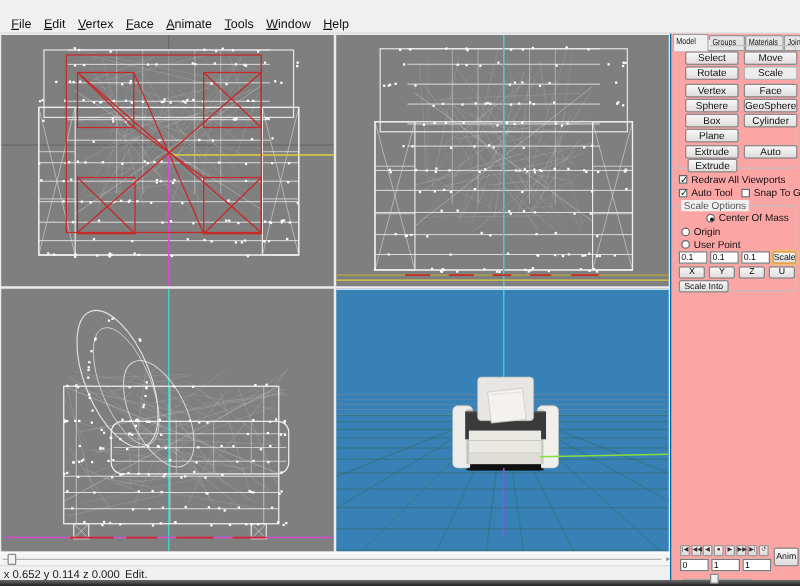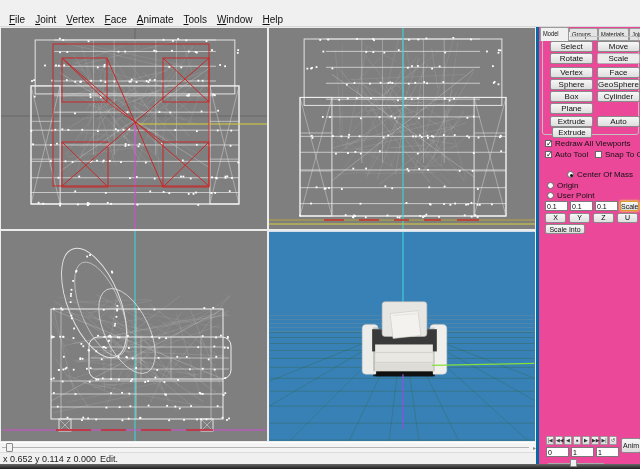--- a/index.html
+++ b/index.html
@@ -32,21 +32,21 @@
   
   .kfbar{position:absolute;left:0;top:442px;width:537px;height:10px;background:#f4f4f4;border-top:1px solid #fff;}
   .kftrack{position:absolute;left:2px;right:8px;top:4px;height:1px;background:#b4b4b4;}
   .kfthumb{position:absolute;left:6px;top:0px;width:7px;height:9px;background:#f2f2f2;border:1px solid #8a8a8a;border-radius:1px;}
   .kfarrow{position:absolute;right:1px;top:1px;font-size:6px;color:#888;}
   .statusbar{position:absolute;left:0;top:452px;width:537px;height:12px;background:#f0f0f0;border-top:1px solid #dcdcdc;font-size:9px;color:#222;padding-left:28px;}
   .coords{position:absolute;left:3px;top:1px;}
   .statusmsg{position:absolute;left:100px;top:1px;}
   .bottomstrip{position:absolute;left:0;top:464px;width:640px;height:5px;background:linear-gradient(#6a6a6a,#1e1e1e);}
   
-  .sidepanel{position:absolute;left:536px;top:27px;width:104px;height:437px;background:#ec4899;border-left:3px solid #0369a1;}
+  .sidepanel{position:absolute;left:536px;top:27px;width:104px;height:437px;background:#fca5a5;border-left:1px solid #0369a1;}
   .tab{position:absolute;top:1px;height:12px;background:#e4e4e4;border:1px solid #9a9a9a;border-bottom:none;
     border-radius:2px 2px 0 0;font-size:7px;overflow:hidden;text-align:left;padding:2px 1px 0 2px;white-space:nowrap;}
   .tab .tlbl{display:inline-block;transform:scaleX(.82);transform-origin:0 0;}
   .tab.active{top:0;height:14px;background:#f0f0f0;z-index:2;}
   .tabline{position:absolute;left:0;top:13px;width:104px;height:1px;background:#9a9a9a;z-index:1;}
   .group{position:absolute;border:1px solid #c2c2c2;border-radius:3px;}
   .group-label{position:absolute;top:-5px;left:4px;background:#f0f0f0;padding:0 2px;font-size:8px;color:#555;white-space:nowrap;}
   .btn{position:absolute;width:43px;height:11px;font-size:8px;line-height:9px;padding:0;color:#111;
     background:linear-gradient(#f7f7f7,#dedede);border:1px solid #8a8a8a;border-radius:2px;
     font-family:"Liberation Sans","DejaVu Sans",sans-serif;overflow:hidden;white-space:nowrap;}
@@ -69,21 +69,21 @@
   .animthumb{position:absolute;left:22px;top:0;width:7px;height:8px;background:#f0f0f0;border:1px solid #8a8a8a;border-radius:1px;}
 </style>
 </head>
 <body>
 
 <div class="window">
 
 
   <div class="menubar">
     <span class="menu-item">File</span>
-    <span class="menu-item">Joint</span>
+    <span class="menu-item">Edit</span>
     <span class="menu-item">Vertex</span>
     <span class="menu-item">Face</span>
     <span class="menu-item">Animate</span>
     <span class="menu-item">Tools</span>
     <span class="menu-item">Window</span>
     <span class="menu-item">Help</span>
   </div>
 
   <div class="vparea">
     <div class="vp" id="vp-tl">
@@ -945,20 +945,23 @@
     </div>
     <div class="opt" style="left:6px;top:123px;">
       <span class="cbx checked"></span>
       <span>Auto Tool</span>
     </div>
     <div class="opt" style="left:56px;top:123px;">
       <span class="cbx"></span>
       <span>Snap To Grid</span>
     </div>
 
+    <div class="group" style="left:3px;top:137px;width:97px;height:69px;">
+      <span class="group-label">Scale Options</span>
+    </div>
     <div class="opt" style="left:8px;top:143px;padding-left:20px;">
       <span class="cbx rad sel"></span>
       <span>Center Of Mass</span>
     </div>
     <div class="opt" style="left:8px;top:154px;">
       <span class="cbx rad"></span>
       <span>Origin</span>
     </div>
     <div class="opt" style="left:8px;top:164px;">
       <span class="cbx rad"></span>

